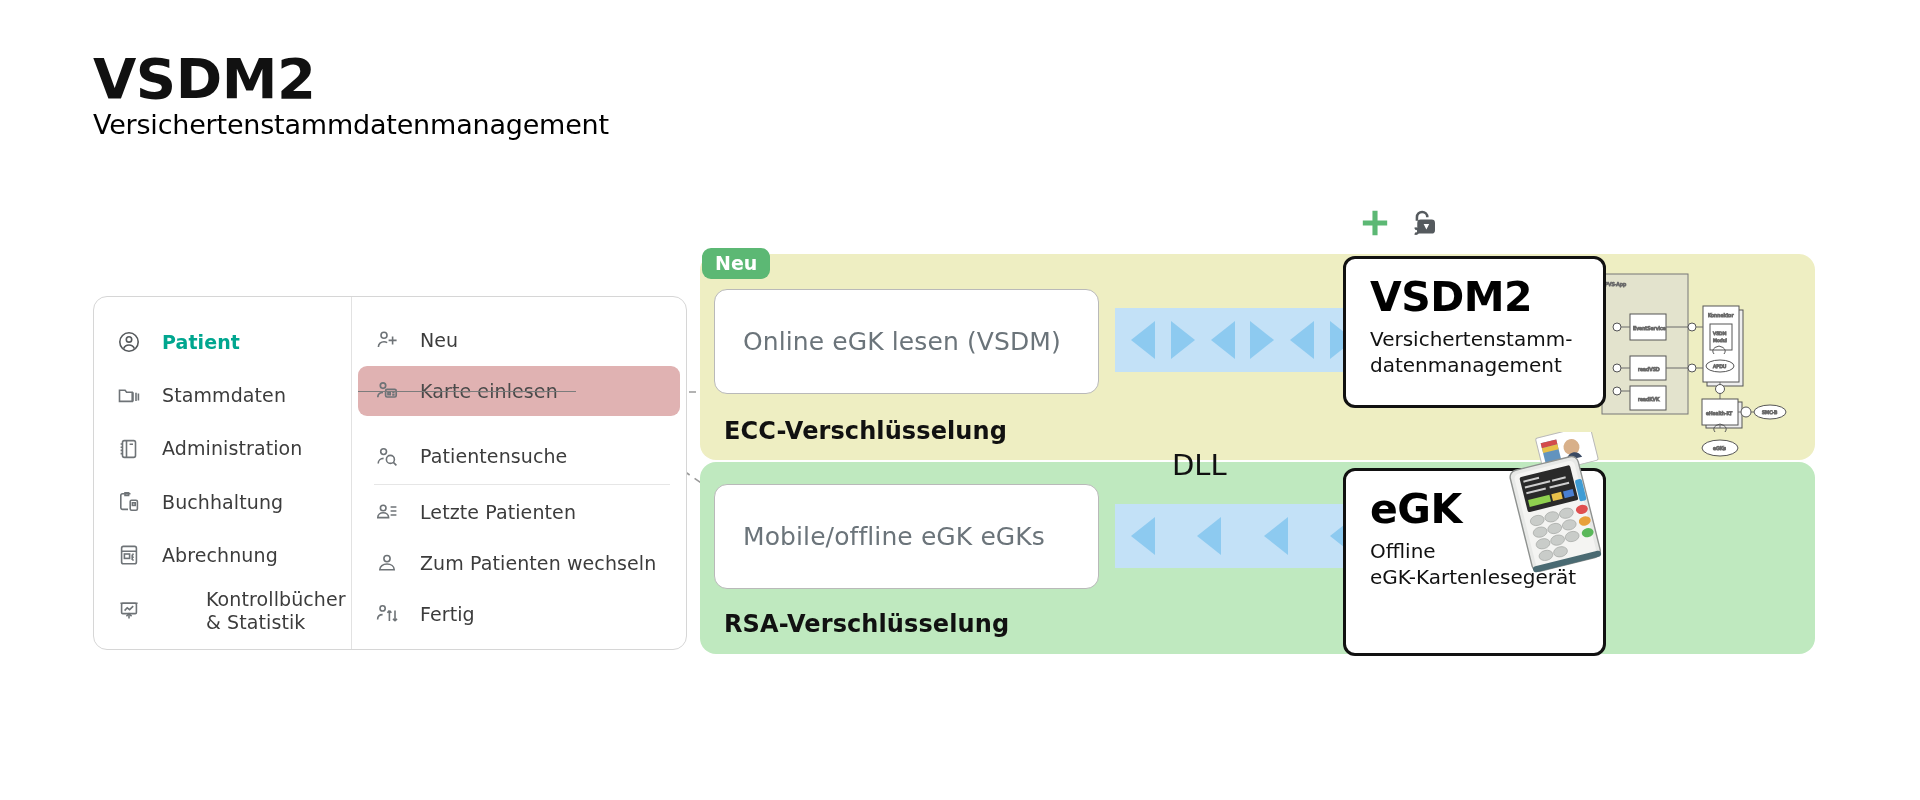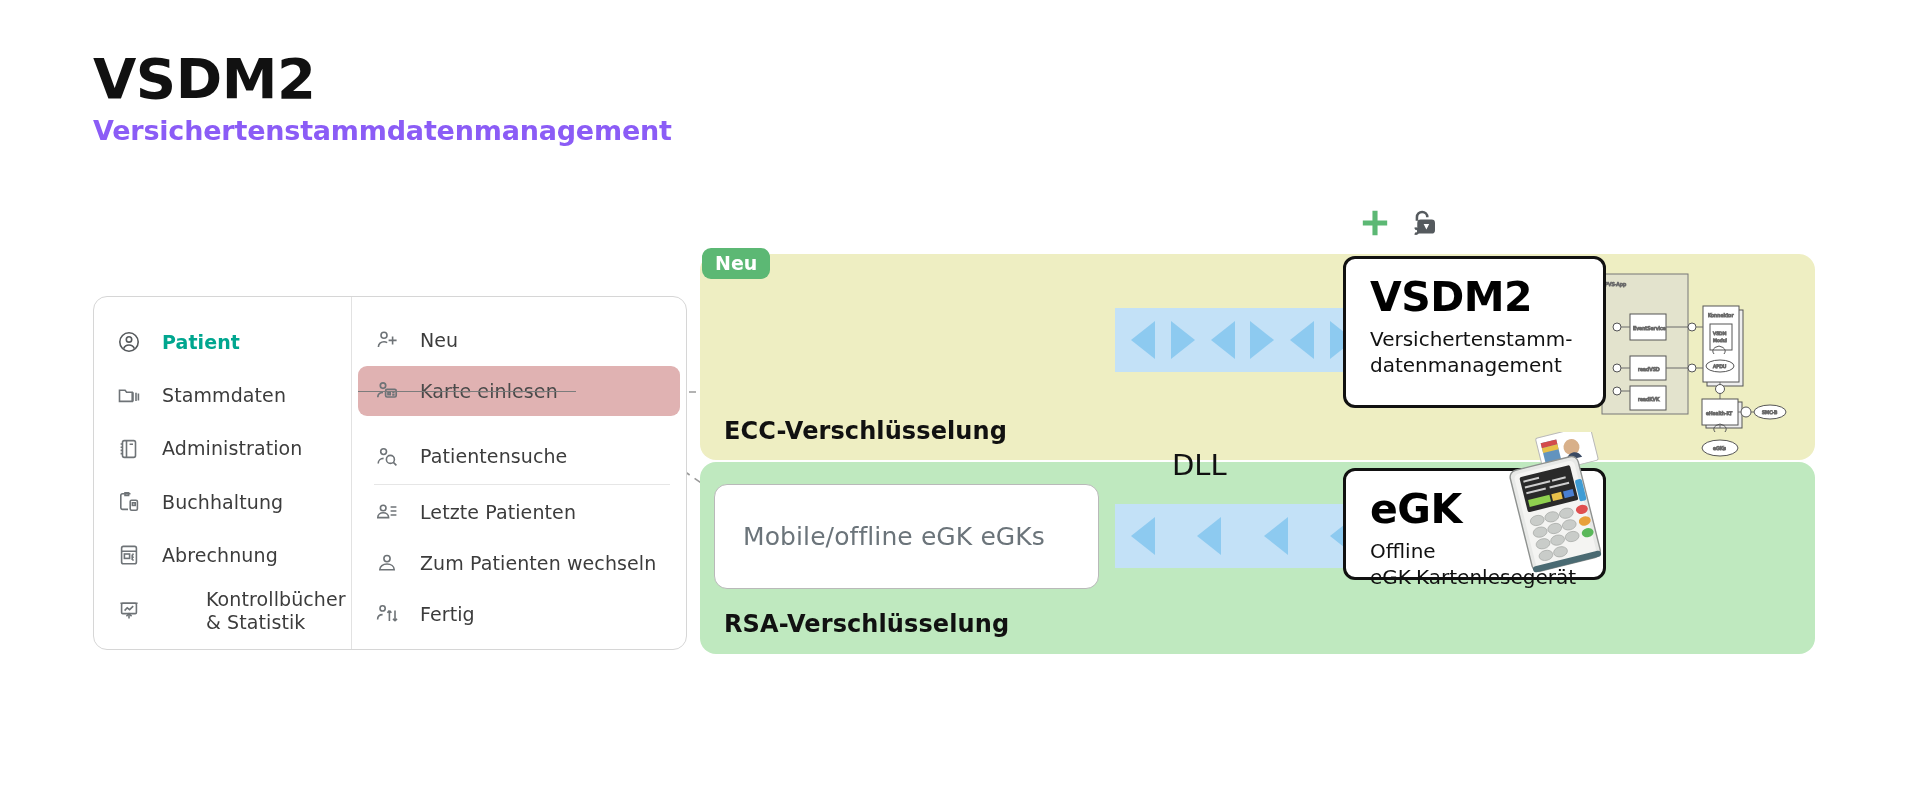--- a/index.html
+++ b/index.html
@@ -11,22 +11,22 @@
   }
   #stage { position: relative; width: 1920px; height: 800px; }
 
   
   .title-block { position: absolute; left: 93px; top: 50px; }
   .page-title {
     font-size: 56px; font-weight: 700; letter-spacing: -0.5px;
     color: #111111; line-height: 1.05;
   }
   .page-subtitle {
-    font-size: 27px; font-weight: 700; color: #8b5cf6;
-    margin-top: 6px; letter-spacing: -0.2px;
+    font-size: 27px; font-weight: 400; color: #000000;
+    letter-spacing: -0.2px;
   }
 
   
   .menu-panel {
     position: absolute; left: 93px; top: 296px;
     width: 594px; height: 354px;
     background: #ffffff;
     border: 1.5px solid #d6d6d6;
     border-radius: 14px;
     display: flex;
@@ -164,21 +164,21 @@
   }
   .info-card .ic-title {
     font-size: 41px; font-weight: 700; color: #000000;
     line-height: 1.0; letter-spacing: -0.5px;
   }
   .info-card .ic-sub {
     font-size: 20px; color: #111111; line-height: 1.32;
     margin-top: 8px; white-space: pre-line;
   }
   #card-vsdm2 { left: 1343px; top: 256px; width: 263px; height: 152px; }
-  #card-egk   { left: 1343px; top: 468px; width: 263px; height: 112px; }
+  #card-egk   { left: 1343px; top: 468px; width: 263px; height: 188px; }
 
   
   .top-icons {
     position: absolute; left: 1358px; top: 206px;
     display: flex; align-items: center; gap: 14px; z-index: 5;
   }
 
   
   #reader { position: absolute; left: 1492px; top: 432px; z-index: 6; }
 
@@ -347,20 +347,21 @@
           </svg>
         </span>
         <span class="mi-label">Fertig</span>
       </div>
     </div>
   </div>
 
   <div class="band band-top">
     <div class="neu-badge">Neu</div>
 
+    <div class="band-card">Online eGK lesen (VSDM)</div>
 
     <div class="arrow-strip">
       <span class="arrow left"></span>
       <span class="arrow right"></span>
       <span class="arrow left"></span>
       <span class="arrow right"></span>
       <span class="arrow left"></span>
       <span class="arrow right"></span>
     </div>
 

